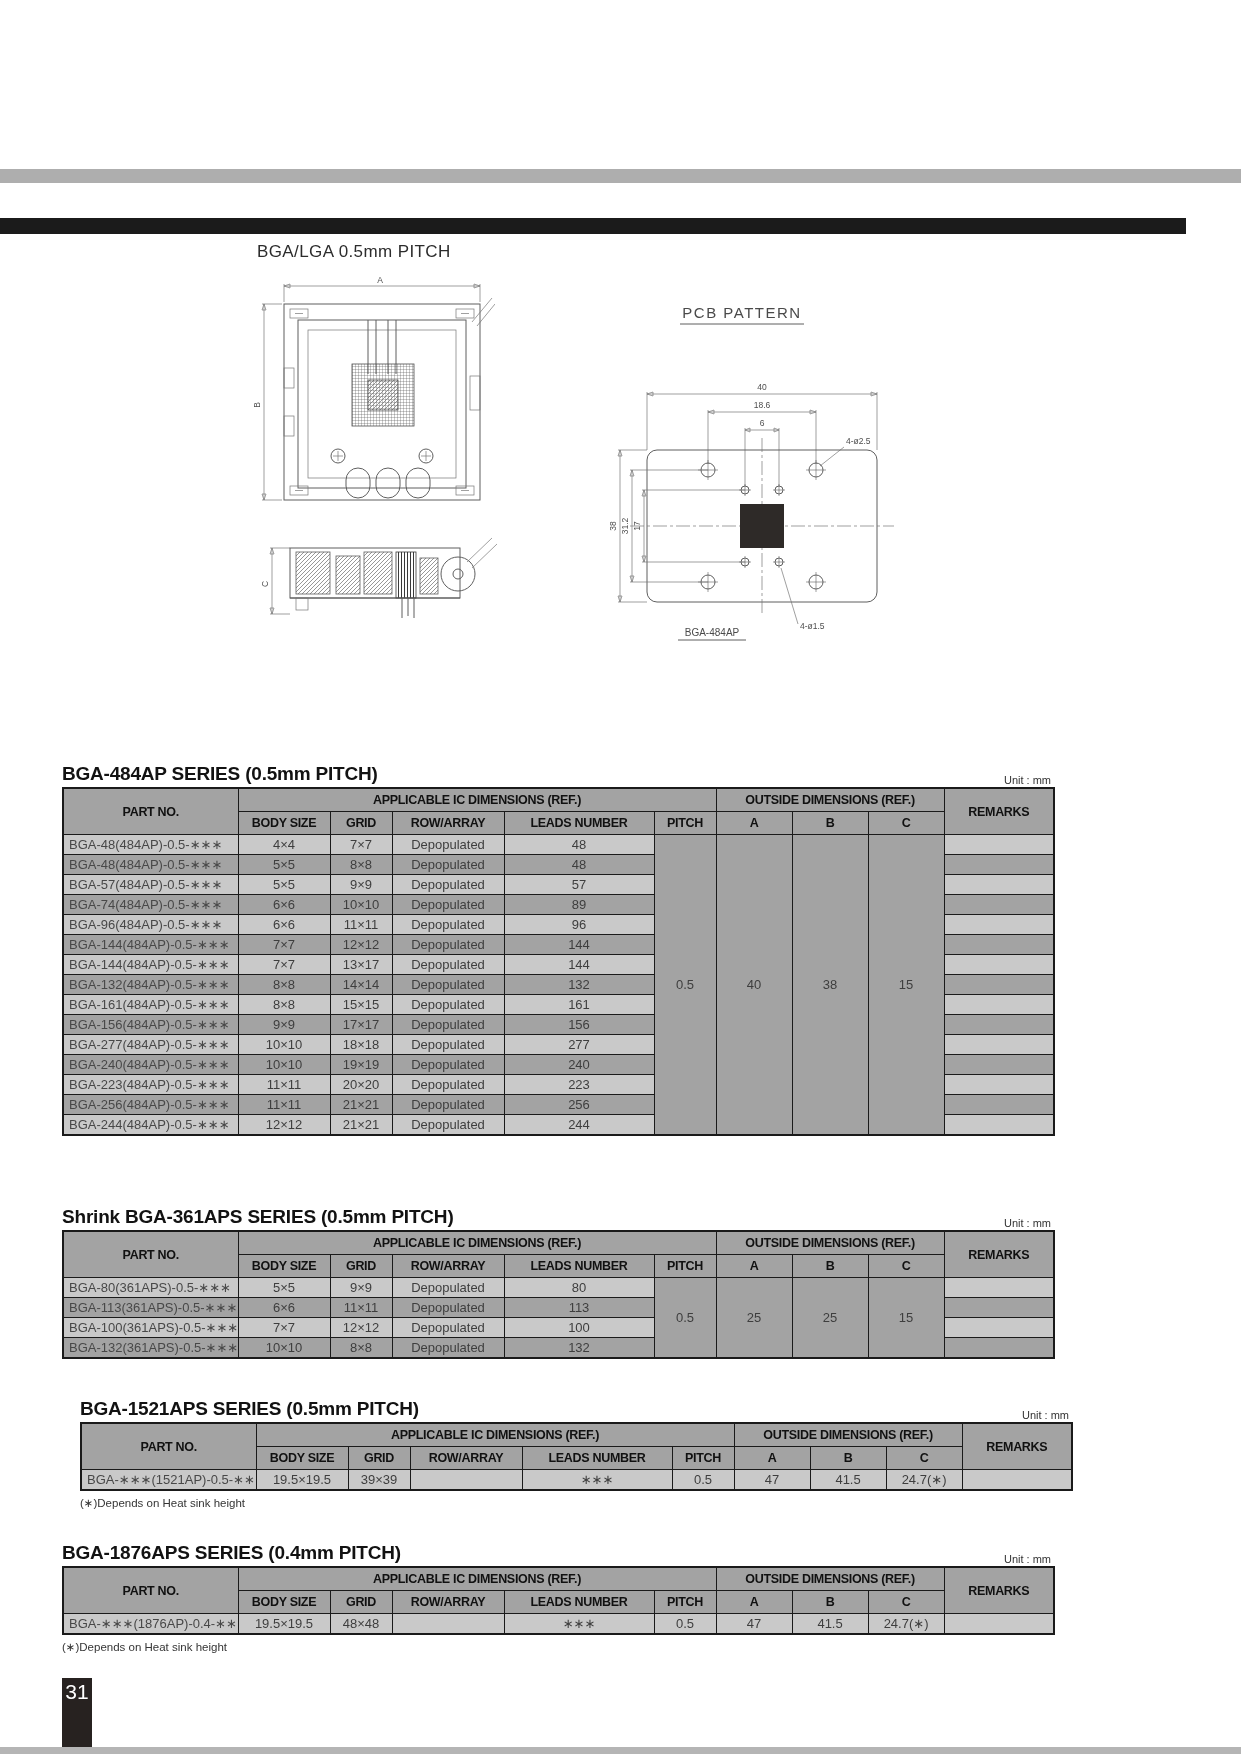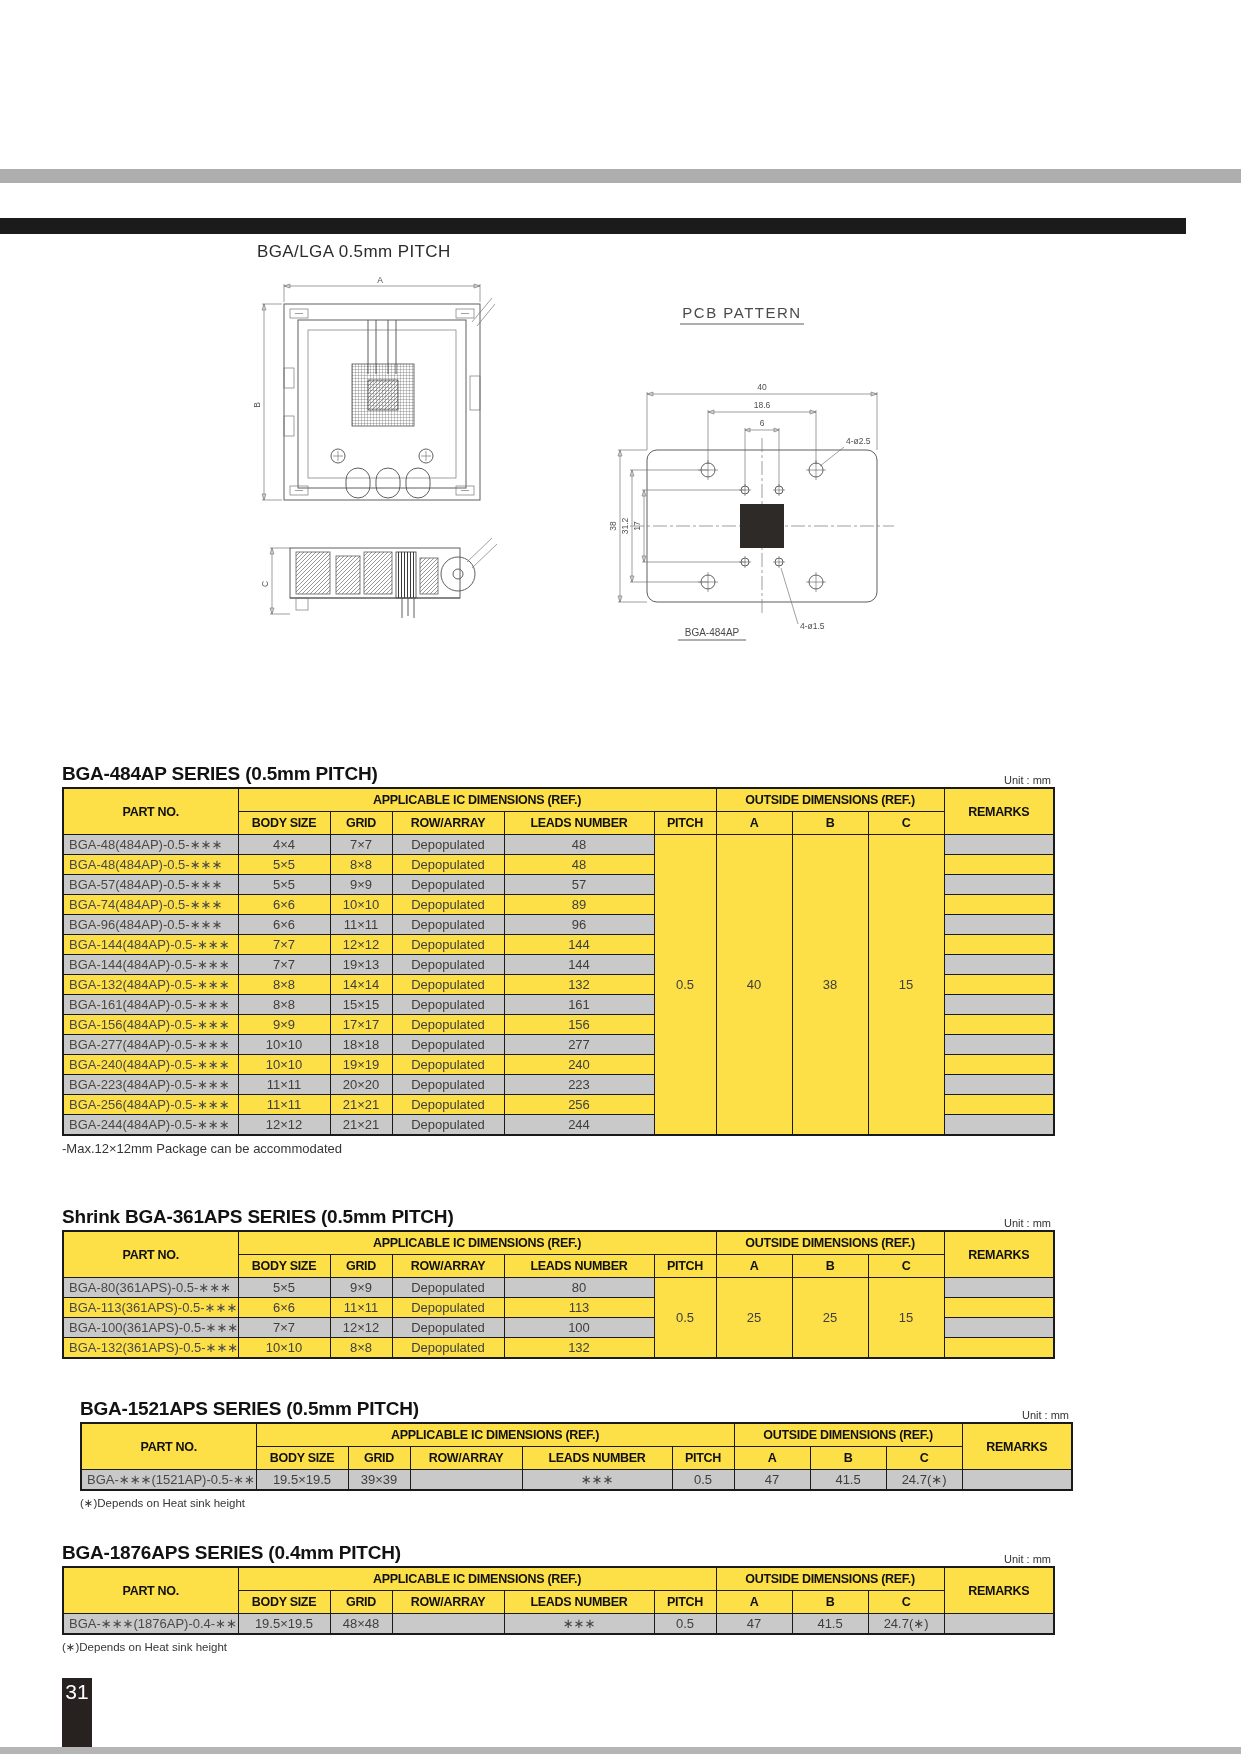--- a/index.html
+++ b/index.html
@@ -26,21 +26,21 @@
   #section-3{top:1388px;padding-left:18px;}
   #section-4{top:1532px;}
   .sec-head{position:relative;height:34px;}
   .sec-title{
     position:absolute;left:0;bottom:2px;font-size:19px;font-weight:bold;
     color:#121212;letter-spacing:-0.2px;white-space:nowrap;
   }
   .unit{position:absolute;right:2px;bottom:1px;font-size:11px;color:#333;}
   table.spec{
     border-collapse:collapse;width:991px;table-layout:fixed;
-    border:2px solid #1a1a1a;background:#fde047;
+    border:2px solid #1a1a1a;background:#a3a3a3;
   }
   table.spec th,table.spec td{border:1px solid #1a1a1a;}
   table.spec th{
     font-size:12.5px;font-weight:bold;color:#111;text-align:center;
     height:22px;padding:0 1px;letter-spacing:-0.3px;white-space:nowrap;overflow:hidden;
   }
   table.spec td{
     font-size:13px;color:#3e3e3e;text-align:center;height:19px;
     padding:0 2px;white-space:nowrap;overflow:hidden;line-height:1;
   }
@@ -313,21 +313,21 @@
             <td class="part">BGA-144(484AP)-0.5-∗∗∗</td>
             <td>7×7</td>
             <td>12×12</td>
             <td>Depopulated</td>
             <td>144</td>
             <td></td>
           </tr>
           <tr>
             <td class="part shade">BGA-144(484AP)-0.5-∗∗∗</td>
             <td class="shade">7×7</td>
-            <td class="shade">19×13</td>
+            <td class="shade">13×17</td>
             <td class="shade">Depopulated</td>
             <td class="shade">144</td>
             <td class="shade"></td>
           </tr>
           <tr>
             <td class="part">BGA-132(484AP)-0.5-∗∗∗</td>
             <td>8×8</td>
             <td>14×14</td>
             <td>Depopulated</td>
             <td>132</td>
@@ -385,21 +385,20 @@
             <td class="part shade">BGA-244(484AP)-0.5-∗∗∗</td>
             <td class="shade">12×12</td>
             <td class="shade">21×21</td>
             <td class="shade">Depopulated</td>
             <td class="shade">244</td>
             <td class="shade"></td>
           </tr>
         </tbody>
       </table>
     </div>
-  <div class="footnote">-Max.12×12mm Package can be accommodated</div>
 </div>
 
 <div class="section" id="section-2">
   <div class="sec-head">
     <span class="sec-title">Shrink BGA-361APS SERIES (0.5mm PITCH)</span>
     <span class="unit">Unit : mm</span>
   </div>
   <div>
       <table class="spec">
         <colgroup>

